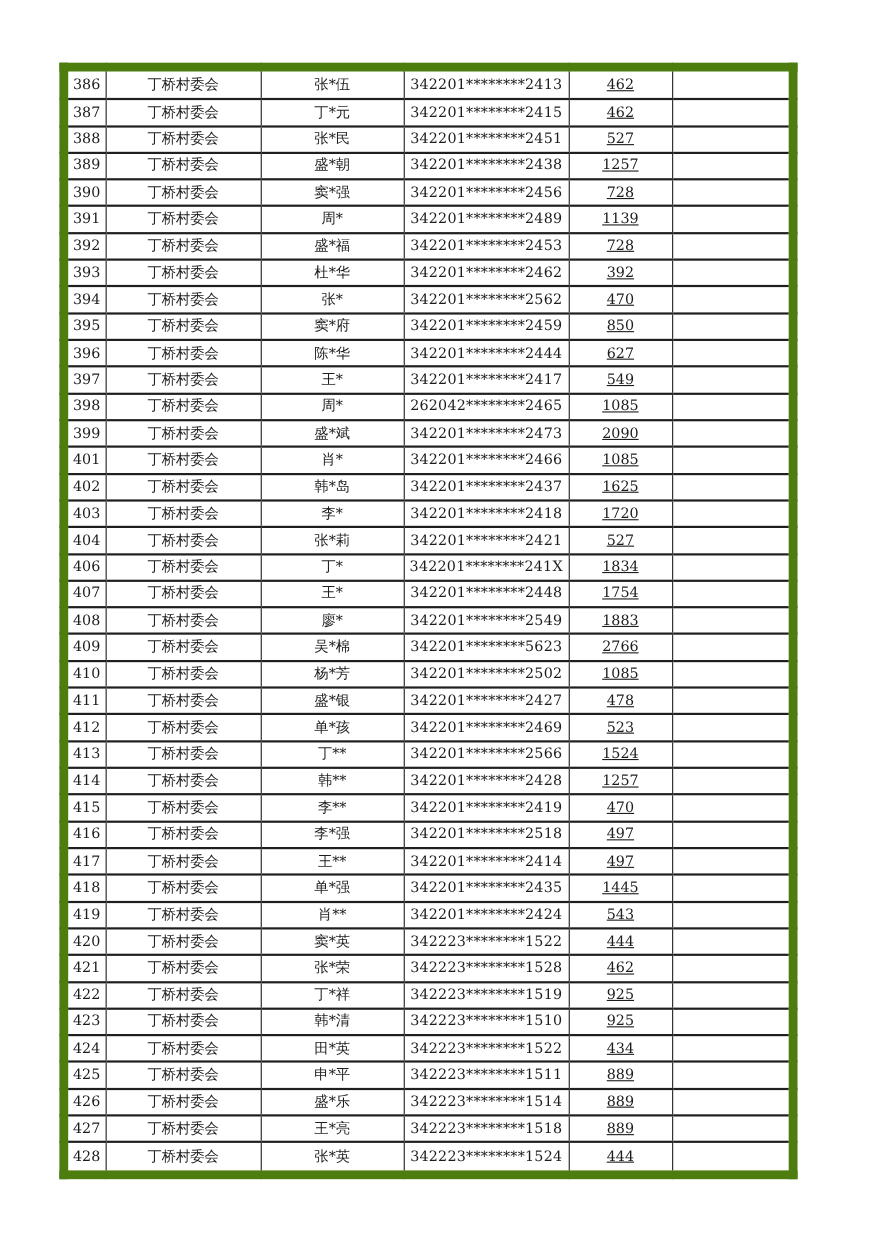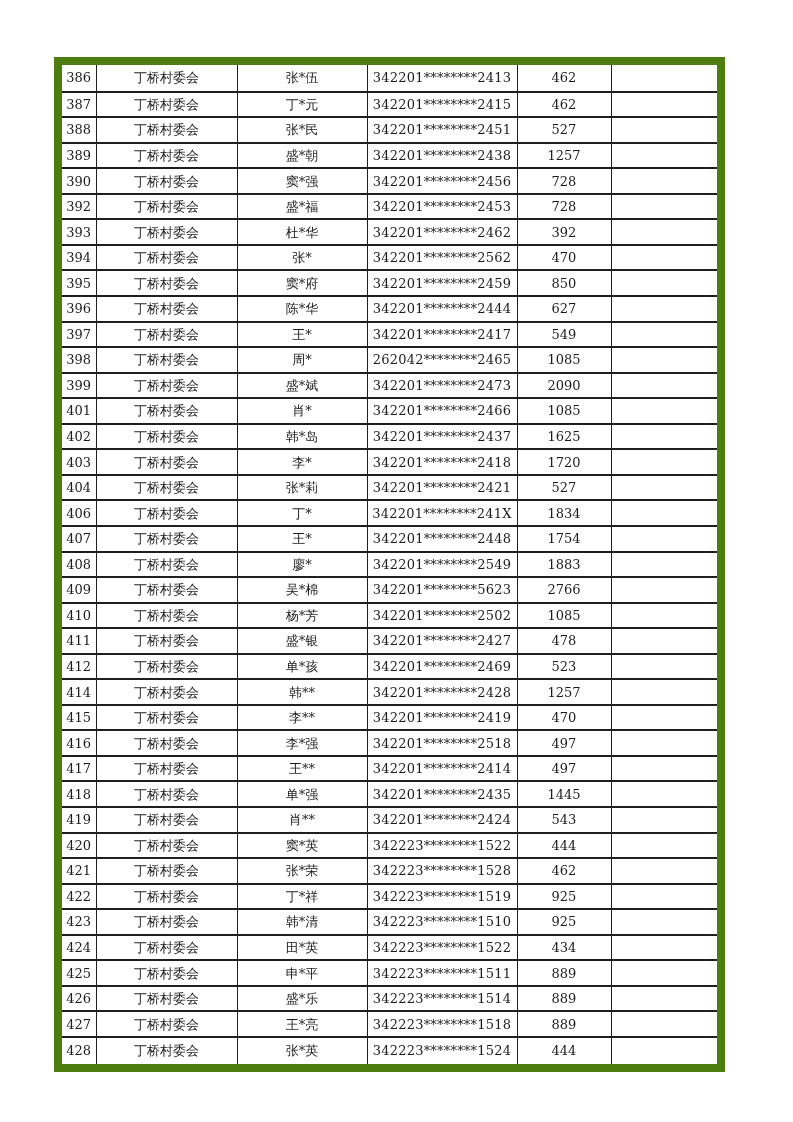--- a/index.html
+++ b/index.html
@@ -41,21 +41,21 @@
     vertical-align: middle;
     font-size: 13px;
     line-height: 1;
     white-space: nowrap;
     overflow: hidden;
   }
   td.col-num   { font-size: 13px; }
   td.col-unit  { font-size: 13.5px; }
   td.col-name  { font-size: 13.5px; }
   td.col-id    { font-size: 12px; letter-spacing: 0.2px; }
-  td.col-amount{ font-size: 13px; }
+  td.col-amount{ font-size: 13px; text-decoration: underline; }
   td.col-note  { }
 </style>
 </head>
 <body>
 
 <div class="page">
   <table class="roster">
     <colgroup>
       <col style="width:38px">
       <col style="width:141px">
@@ -99,20 +99,28 @@
         </tr>
         <tr>
           <td class="col-num">390</td>
           <td class="col-unit">丁桥村委会</td>
           <td class="col-name">窦*强</td>
           <td class="col-id">342201********2456</td>
           <td class="col-amount">728</td>
           <td class="col-note"></td>
         </tr>
         <tr>
+          <td class="col-num">391</td>
+          <td class="col-unit">丁桥村委会</td>
+          <td class="col-name">周*</td>
+          <td class="col-id">342201********2489</td>
+          <td class="col-amount">1139</td>
+          <td class="col-note"></td>
+        </tr>
+        <tr>
           <td class="col-num">392</td>
           <td class="col-unit">丁桥村委会</td>
           <td class="col-name">盛*福</td>
           <td class="col-id">342201********2453</td>
           <td class="col-amount">728</td>
           <td class="col-note"></td>
         </tr>
         <tr>
           <td class="col-num">393</td>
           <td class="col-unit">丁桥村委会</td>
@@ -248,20 +256,28 @@
           <td class="col-id">342201********2427</td>
           <td class="col-amount">478</td>
           <td class="col-note"></td>
         </tr>
         <tr>
           <td class="col-num">412</td>
           <td class="col-unit">丁桥村委会</td>
           <td class="col-name">单*孩</td>
           <td class="col-id">342201********2469</td>
           <td class="col-amount">523</td>
+          <td class="col-note"></td>
+        </tr>
+        <tr>
+          <td class="col-num">413</td>
+          <td class="col-unit">丁桥村委会</td>
+          <td class="col-name">丁**</td>
+          <td class="col-id">342201********2566</td>
+          <td class="col-amount">1524</td>
           <td class="col-note"></td>
         </tr>
         <tr>
           <td class="col-num">414</td>
           <td class="col-unit">丁桥村委会</td>
           <td class="col-name">韩**</td>
           <td class="col-id">342201********2428</td>
           <td class="col-amount">1257</td>
           <td class="col-note"></td>
         </tr>

